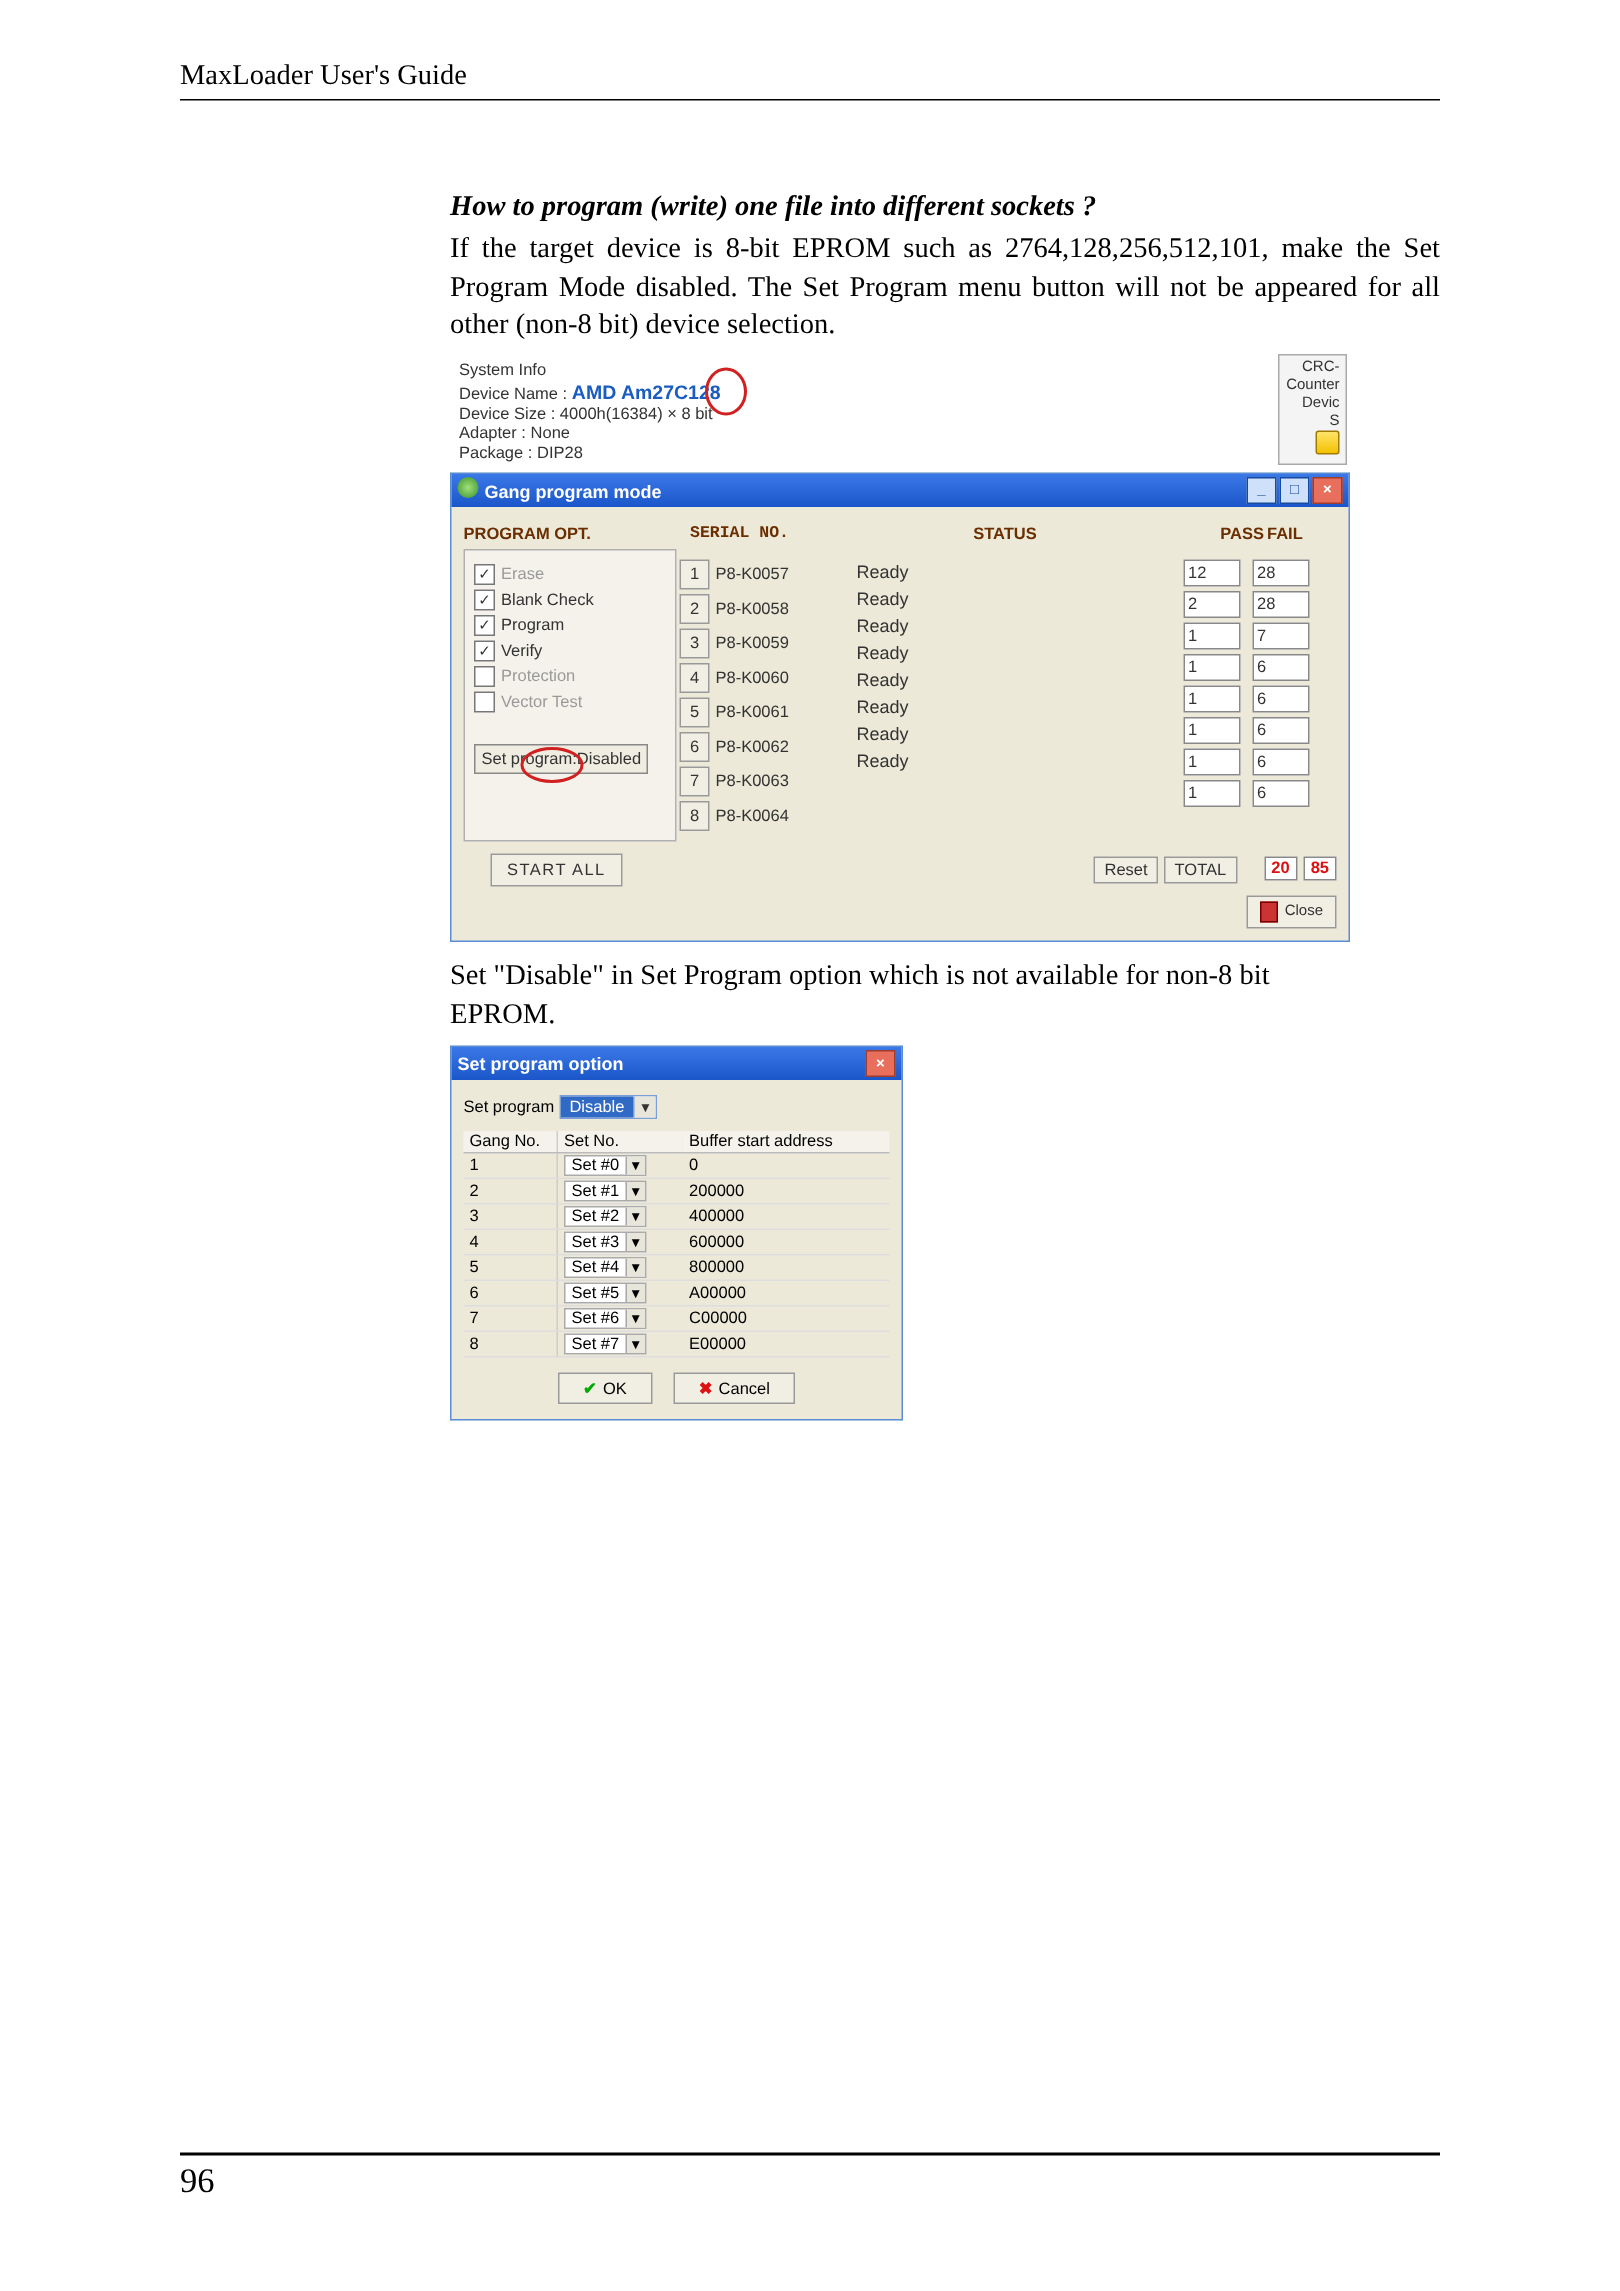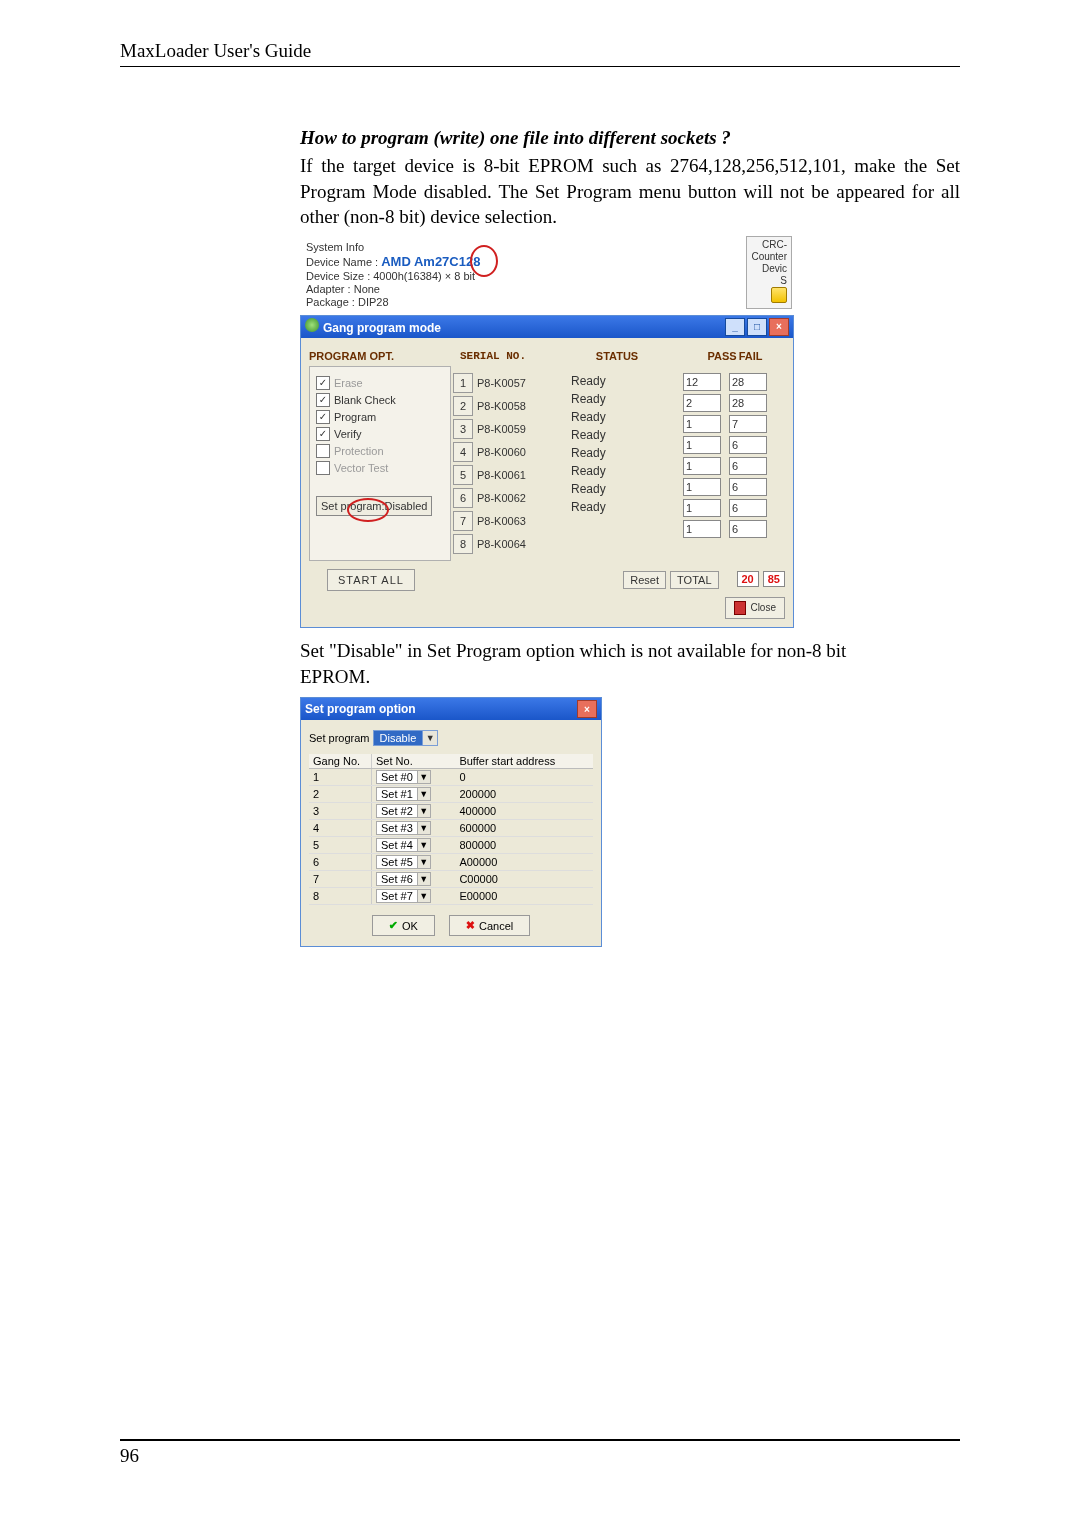--- a/index.html
+++ b/index.html
@@ -30,21 +30,21 @@
     font-size: 19px;
     margin-bottom: 4px;
   }
   .para {
     font-size: 19px;
     line-height: 1.35;
     text-align: justify;
   }
   .screenshot1 {
     margin-top: 6px;
-    width: 494px;
+    width: 600px;
     font-family: Arial, sans-serif;
     font-size: 11px;
     color: #333;
     position: relative;
   }
   .sysinfo {
     padding: 4px 6px;
   }
   .sysinfo .line { margin: 1px 0; }
   .devname { color:#1a5cc0; font-weight:bold; font-size:13px; }
@@ -172,21 +172,21 @@
   .setcombo { display:inline-flex;align-items:center;border:1px solid #aaa;background:#fff; }
   .setcombo .stxt { padding:0 4px; }
   .setcombo .sarrow { width:12px;height:12px;border-left:1px solid #aaa;display:inline-flex;align-items:center;justify-content:center;font-size:9px;background:#e8e6da; }
   .dbtns { display:flex; justify-content:center; gap:14px; margin-top:10px; }
   .okbtn, .cancelbtn { display:inline-flex;align-items:center;gap:4px;border:1px solid #999;background:#f1efe3;padding:3px 16px;font-size:11px; }
   .okmark { color:#0a0; font-weight:bold; }
   .xmark { color:#d11; font-weight:bold; }
   .footer {
     position:absolute; left:120px; right:120px; bottom:60px;
     border-top:2px solid #000; padding-top:4px;
-    font-size:19px;
+    font-size:23px;
   }
   .greenicon { width:14px;height:14px;border-radius:50%;background:radial-gradient(#9fe07a,#3a8f2a);display:inline-block;margin-right:4px; }
 </style>
 </head>
 <body>
 
 <div class="page">
   <div class="header-line">
     <span class="header-text">MaxLoader User's Guide</span>
   </div>

